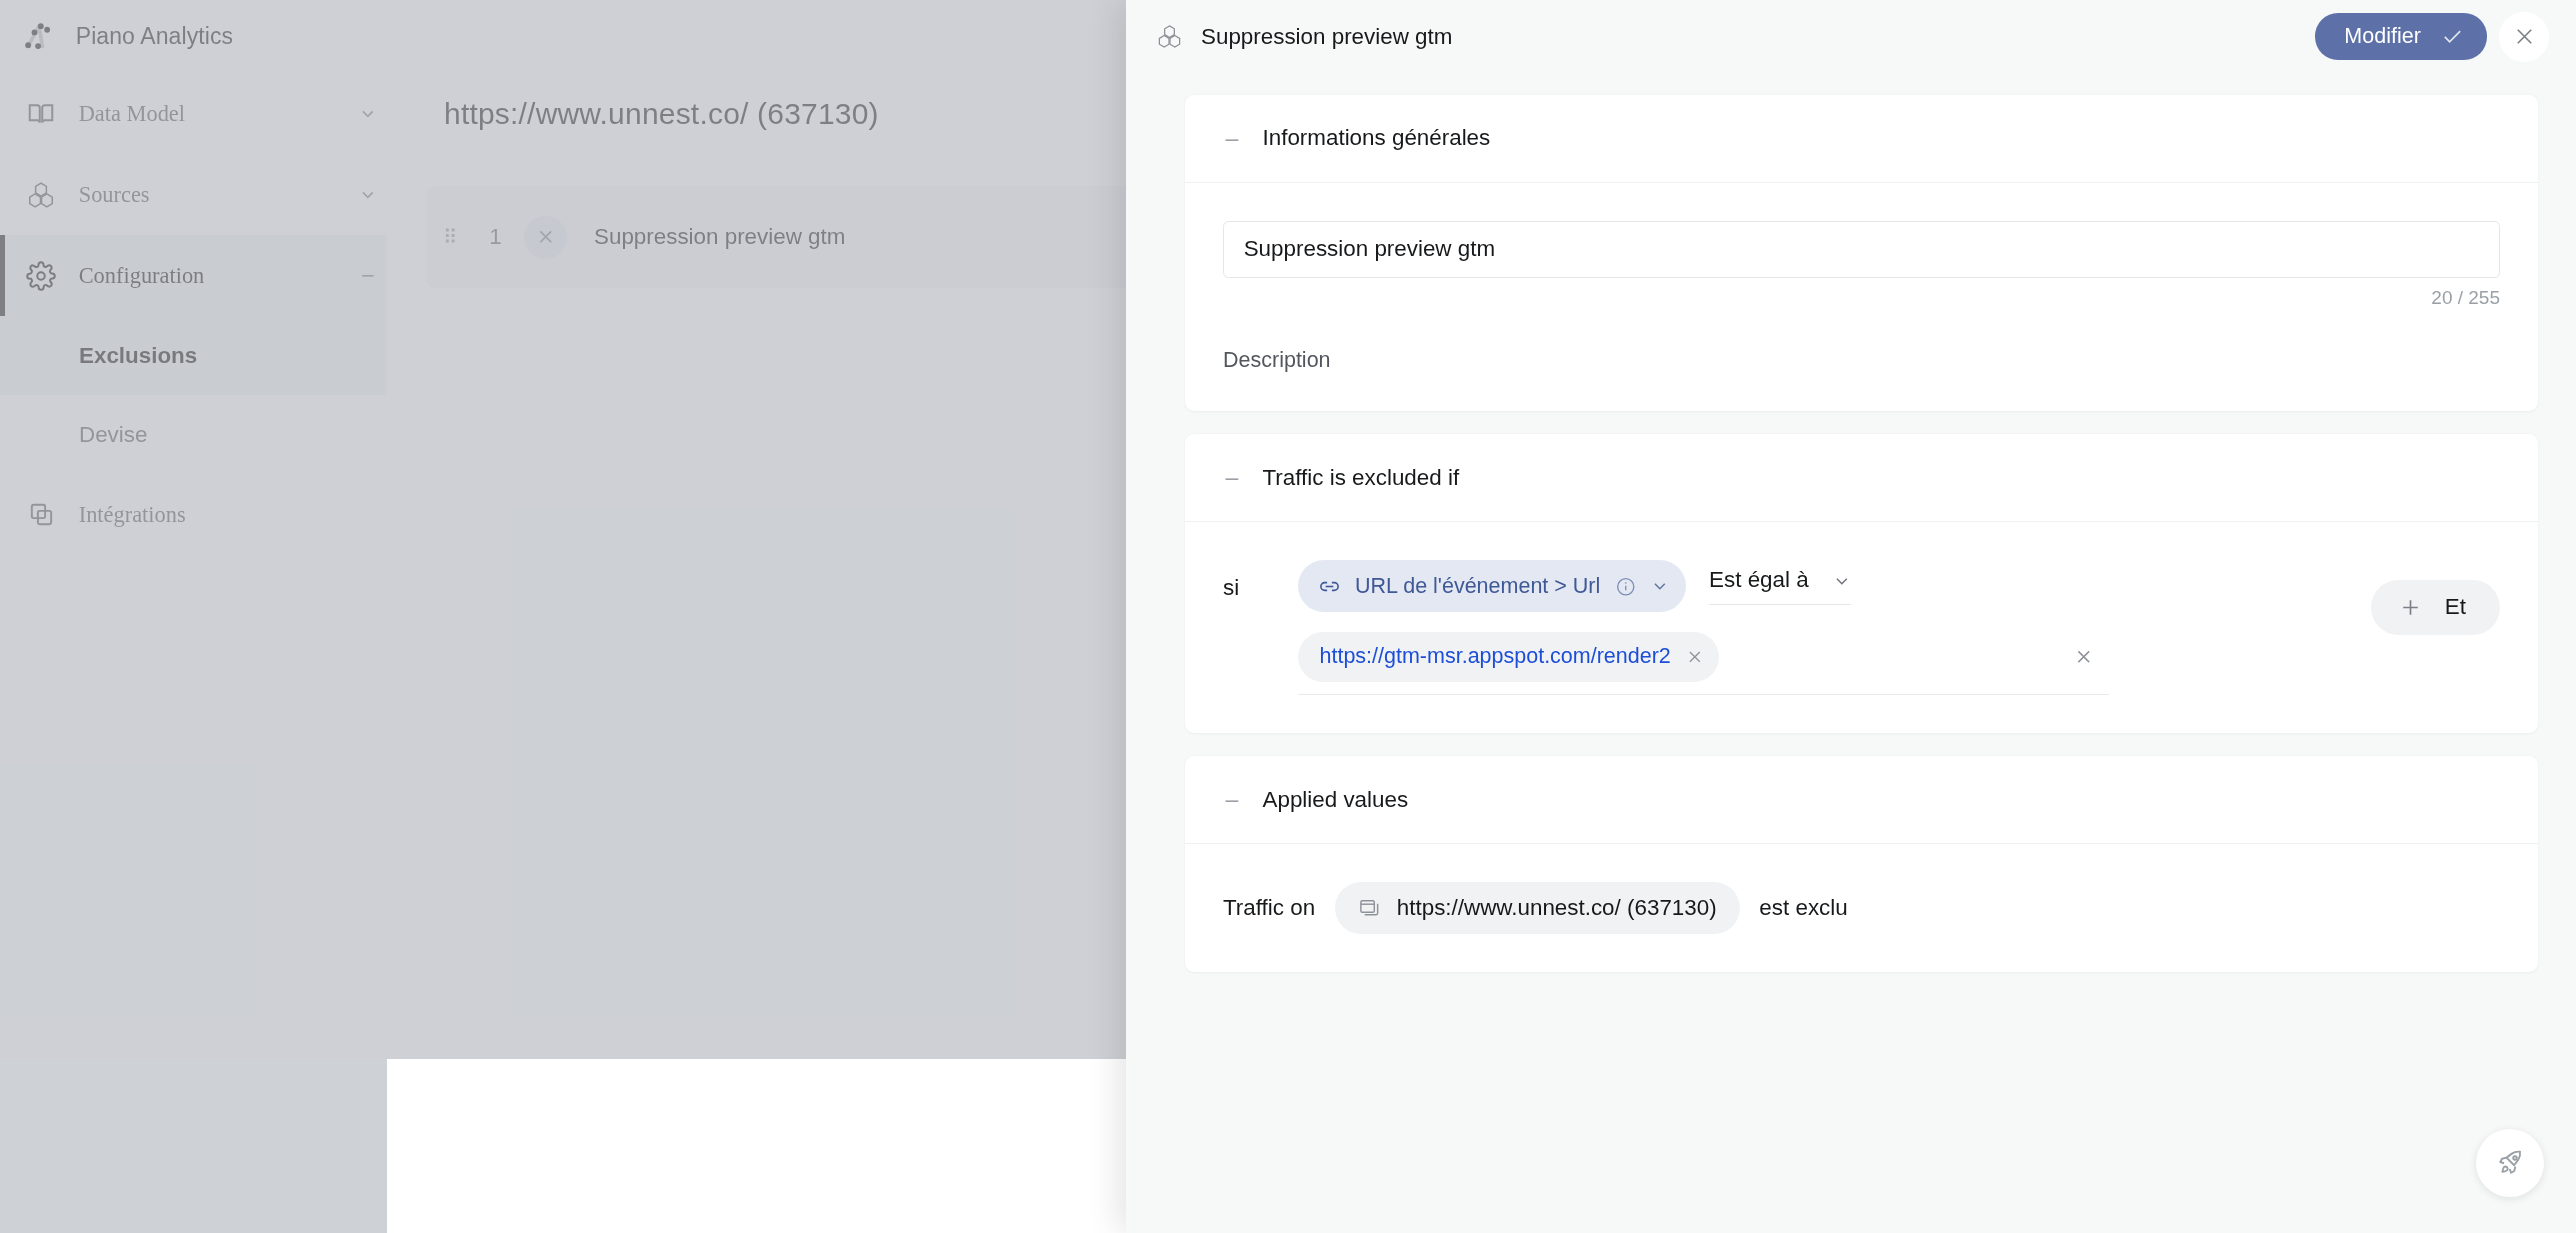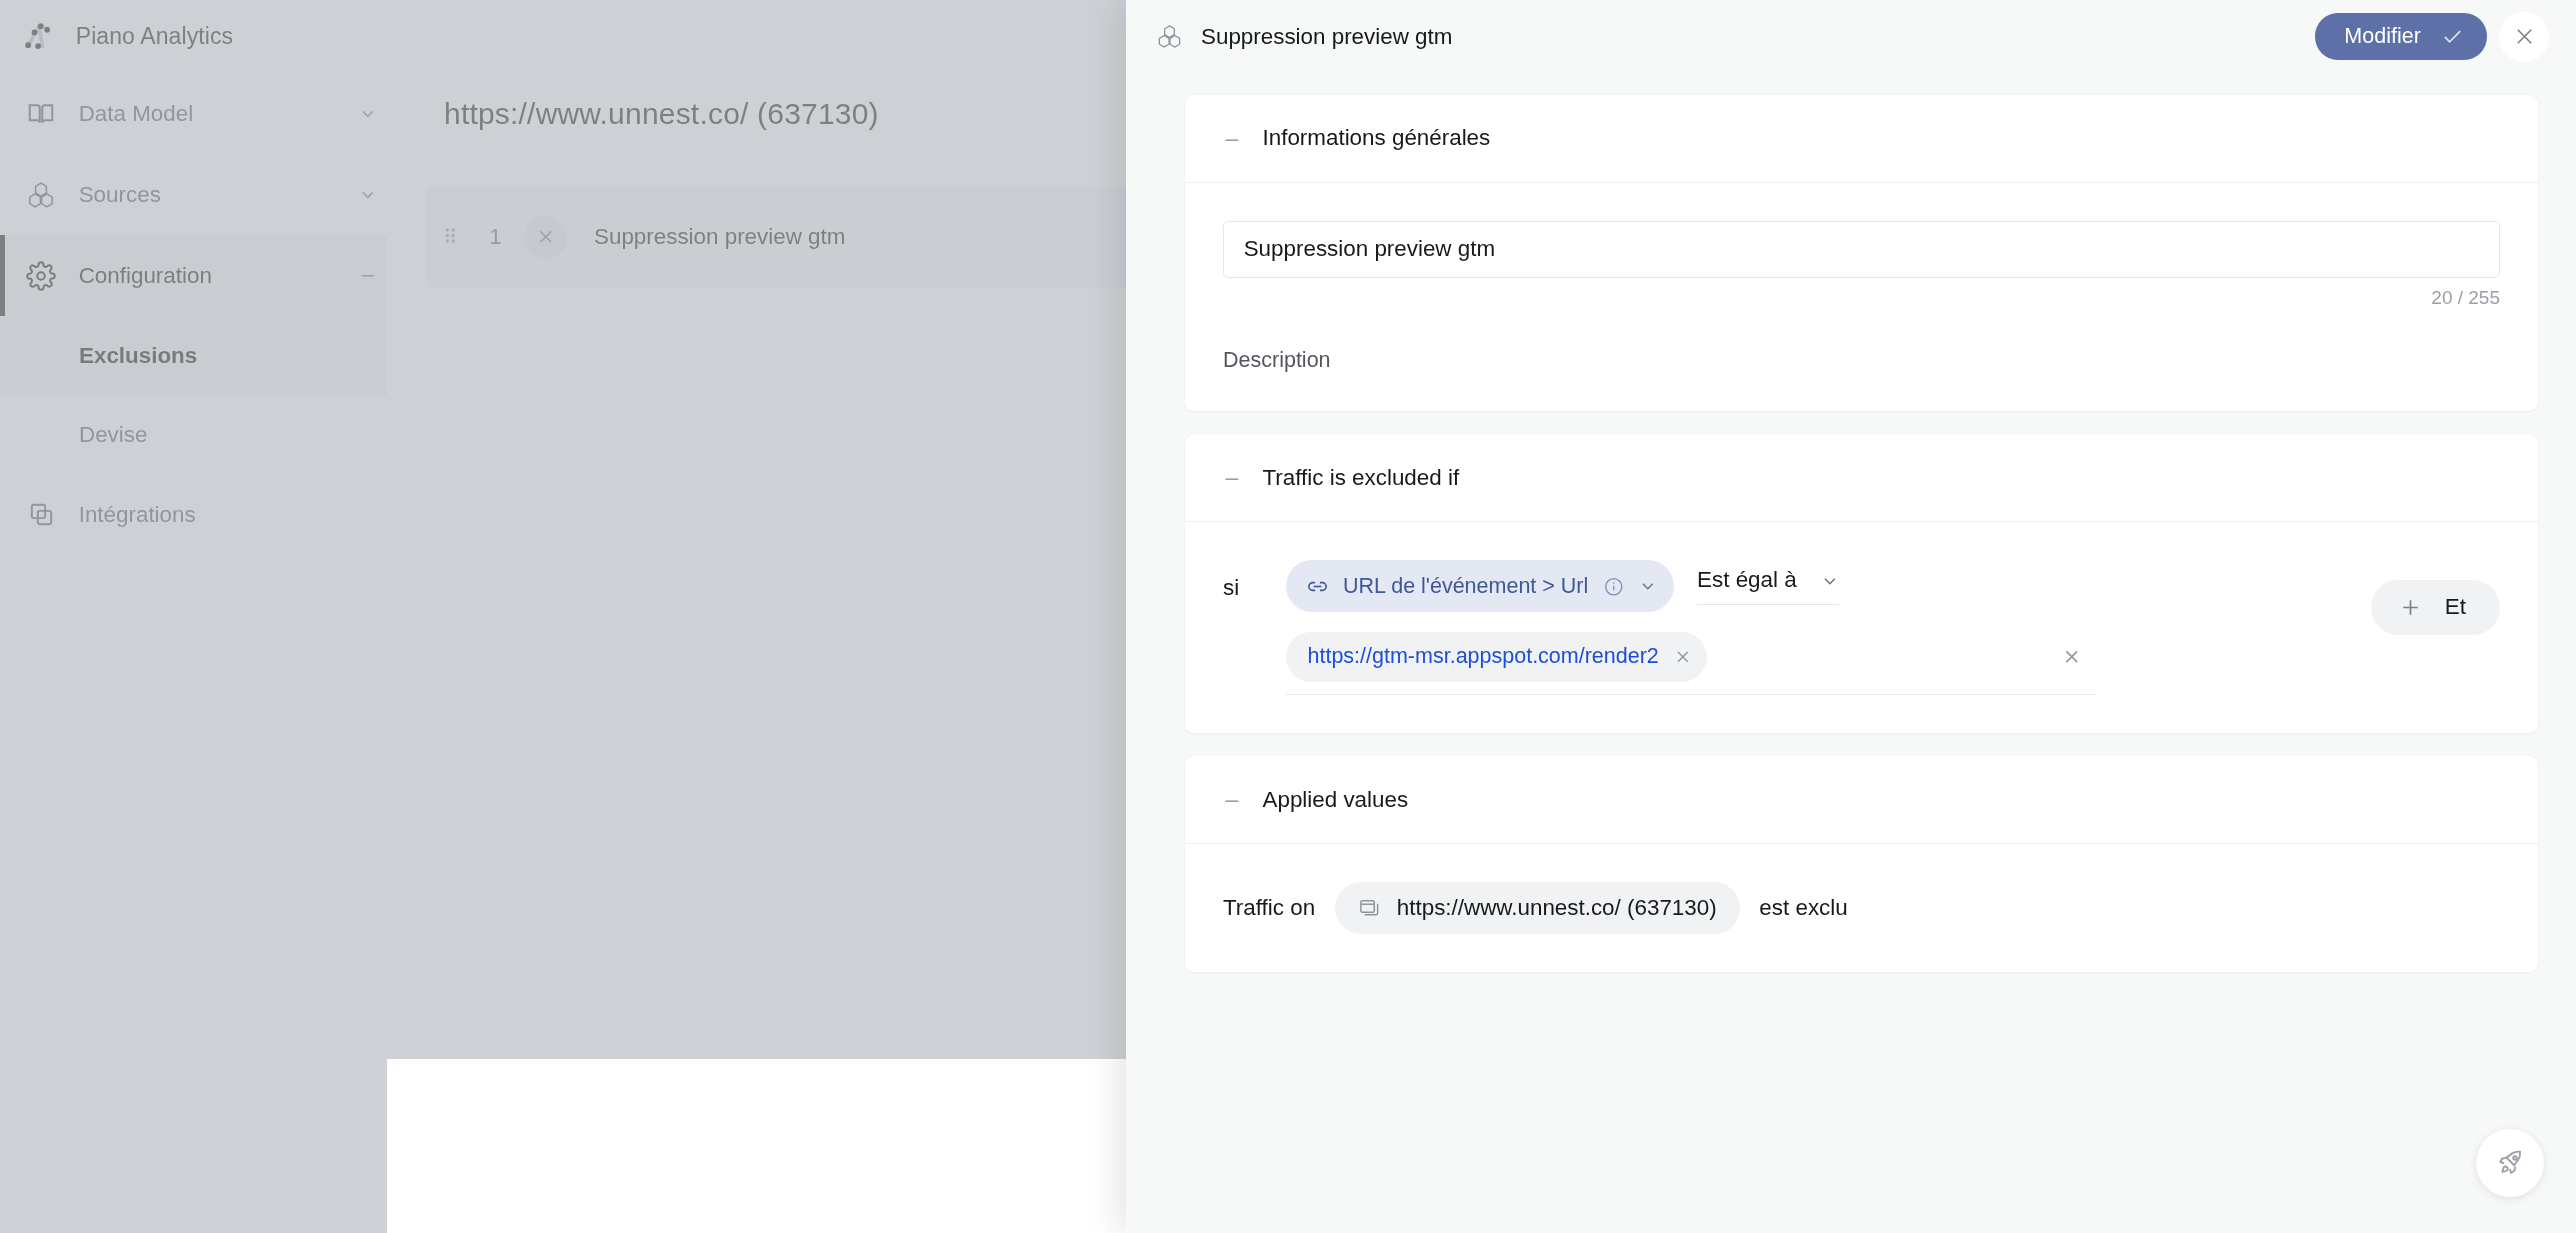--- a/index.html
+++ b/index.html
@@ -22,21 +22,21 @@
     position: relative;
   }
   .brand { display: flex; align-items: center; height: 73px; padding-left: 19.7px; gap: 18px; }
   .brand-logo { width: 38px; height: 38px; position: relative; flex: 0 0 38px; }
   .brand-name { font-size: 23px; color: #1b1d1f; letter-spacing: 0.1px; }
 
   .nav-item {
     display: flex; align-items: center;
     height: 81px; padding-left: 23px; gap: 19.7px;
     color: #4a4e54; font-size: 22.4px;
-    position: relative; cursor: pointer;
+    position: relative; cursor: pointer; font-family: Liberation Serif, serif;
   }
   .nav-item .nav-ico { width: 36px; height: 36px; flex: 0 0 36px; display: flex; align-items: center; justify-content: center; }
   .nav-item .nav-label { flex: 1; }
   .nav-item .nav-chev { width: 39px; display: flex; align-items: center; justify-content: center; color: #6a6e74; }
   .nav-item.active {
     background: #c4c7cd; color: #17191b;
   }
   .nav-item.active::before {
     content: ""; position: absolute; left: 0; top: 0; bottom: 0; width: 4.5px; background: #1b1d1f;
   }
@@ -148,21 +148,21 @@
     border: 0.9px solid #e4e6e8; border-radius: 5.4px;
     padding: 16px 19.7px; font-size: 22.4px; color: #17191b;
     font-family: inherit; background: #fff; outline: none; resize: none;
     line-height: 1.4;
   }
   .text-area::placeholder, .text-input::placeholder { color: #a6abb1; }
   .counter { align-self: flex-end; font-size: 19px; color: #9aa0a6; margin-top: 9.8px; }
   .spacer-24 { height: 23px; }
 
   
-  .cond { display: flex; align-items: flex-start; gap: 4px; }
+  .cond { display: flex; align-items: flex-start; gap: 16px; }
   .cond-si { width: 59px; flex: 0 0 59px; font-size: 22.4px; color: #17191b; padding-top: 14.3px; }
   .cond-main { flex: 1; }
   .cond-top { display: flex; align-items: center; gap: 23px; }
   .dim-chip {
     display: inline-flex; align-items: center; gap: 14.3px;
     height: 52px; padding: 0 16px 0 19.7px;
     background: #e3e8f3; border-radius: 26px;
     color: #3f5896; font-size: 21.5px; cursor: pointer;
   }
   .dim-chip .info-ico { color: #7d8db8; display: flex; }

